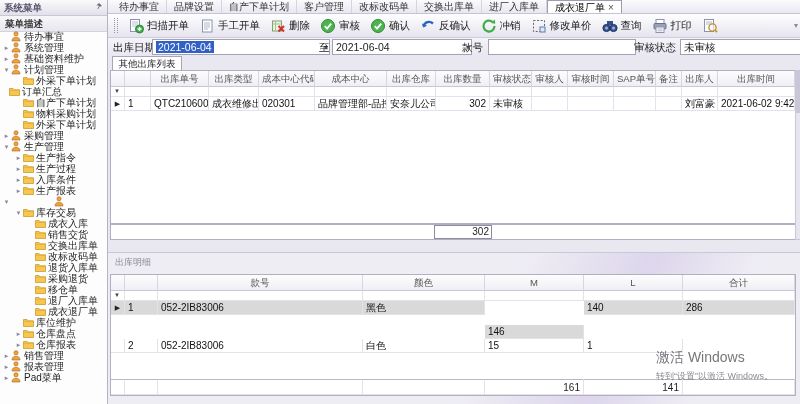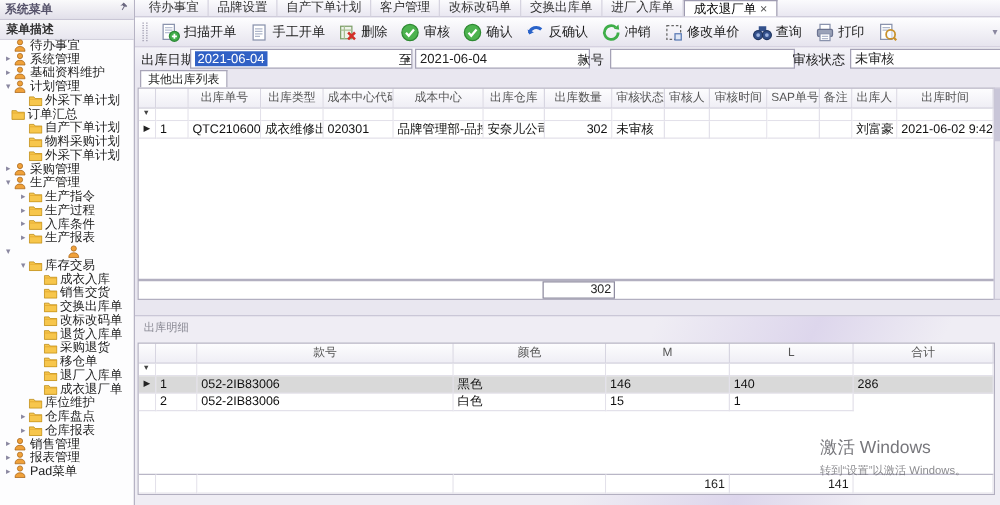--- a/index.html
+++ b/index.html
@@ -663,21 +663,21 @@
         <div class="gcell" style="width: 122px;"></div>
         <div class="gcell" style="width: 99px;"></div>
         <div class="gcell" style="width: 99px;"></div>
         <div class="gcell" style="width: 112px;"></div>
       </div>
       <div class="grow gdata selected">
         <div class="gcell ind" style="width: 14px;">▶</div>
         <div class="gcell" style="width: 33px;">1</div>
         <div class="gcell" style="width: 205px;">052-2IB83006</div>
         <div class="gcell" style="width: 122px;">黑色</div>
-        <div class="gcell" style="width: 99px;">146</div>
+        <div class="gcell" style="width: 99px; margin-top: 24px;">146</div>
         <div class="gcell" style="width: 99px;">140</div>
         <div class="gcell" style="width: 112px;">286</div>
       </div>
       <div class="grow gdata">
         <div class="gcell" style="width: 14px;"></div>
         <div class="gcell" style="width: 33px;">2</div>
         <div class="gcell" style="width: 205px;">052-2IB83006</div>
         <div class="gcell" style="width: 122px;">白色</div>
         <div class="gcell" style="width: 99px;">15</div>
         <div class="gcell" style="width: 99px;">1</div>

